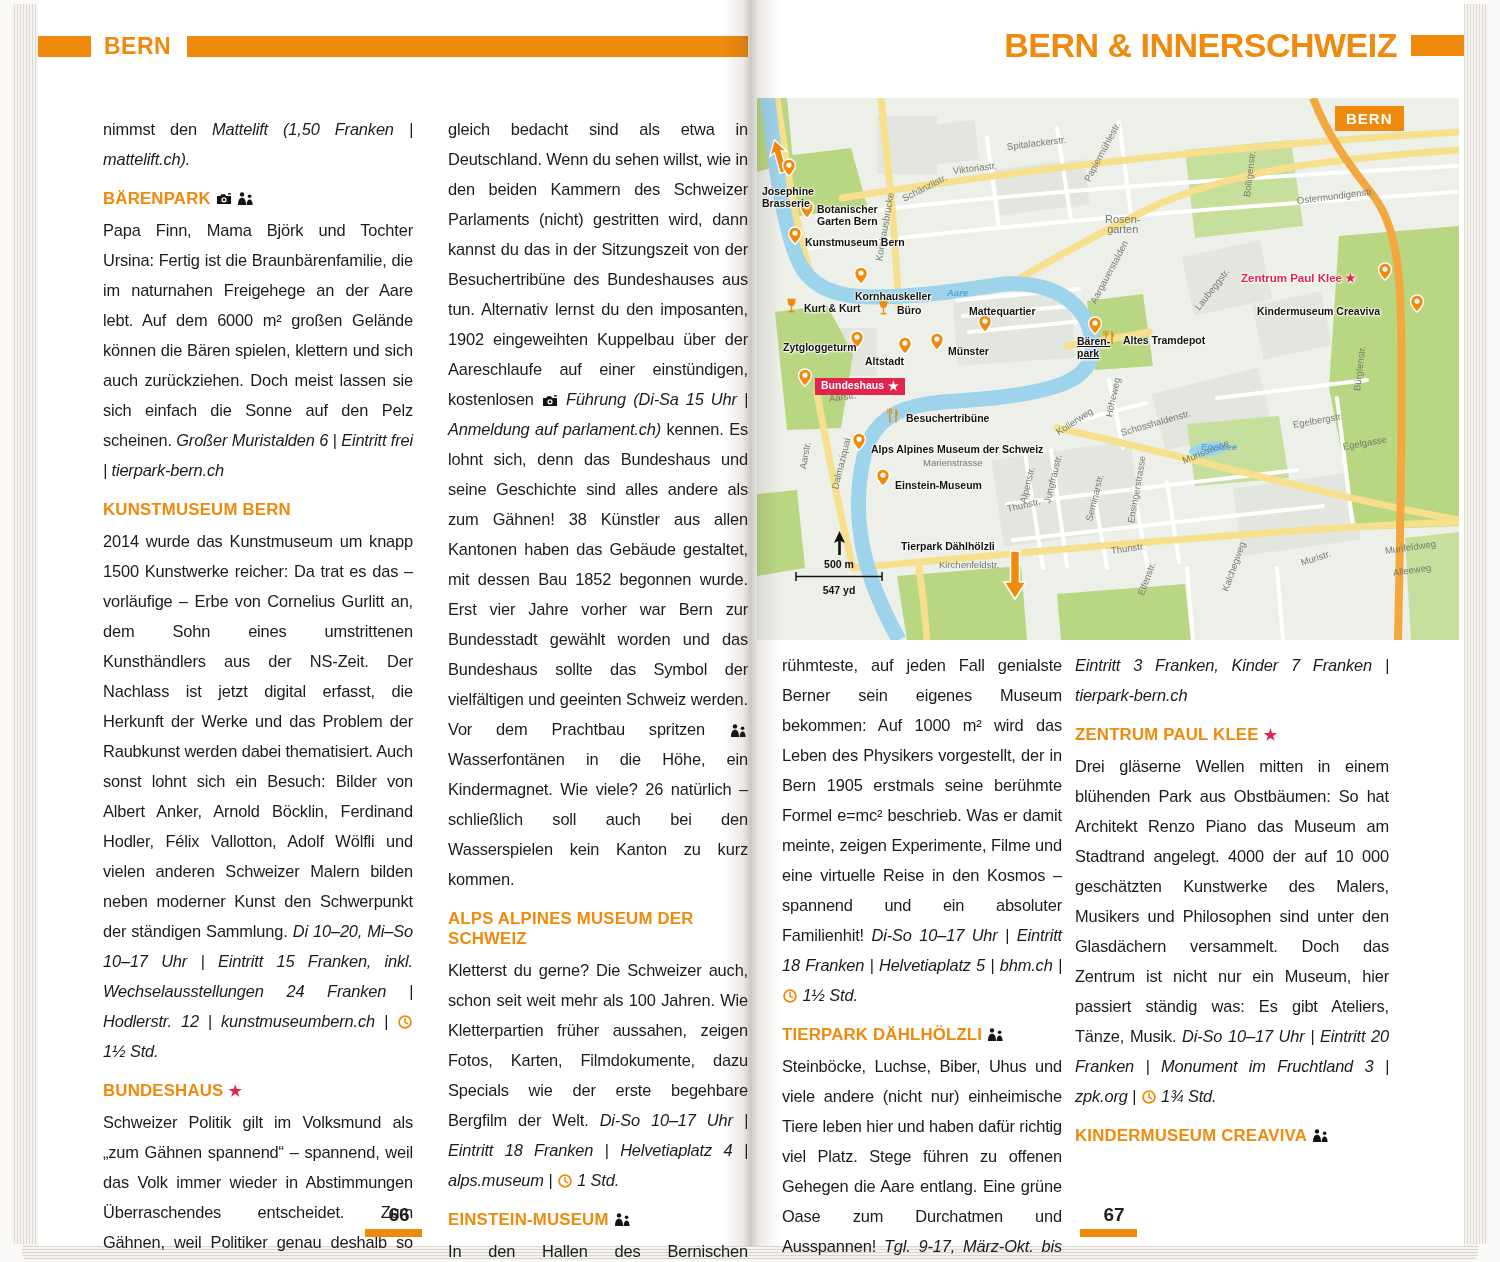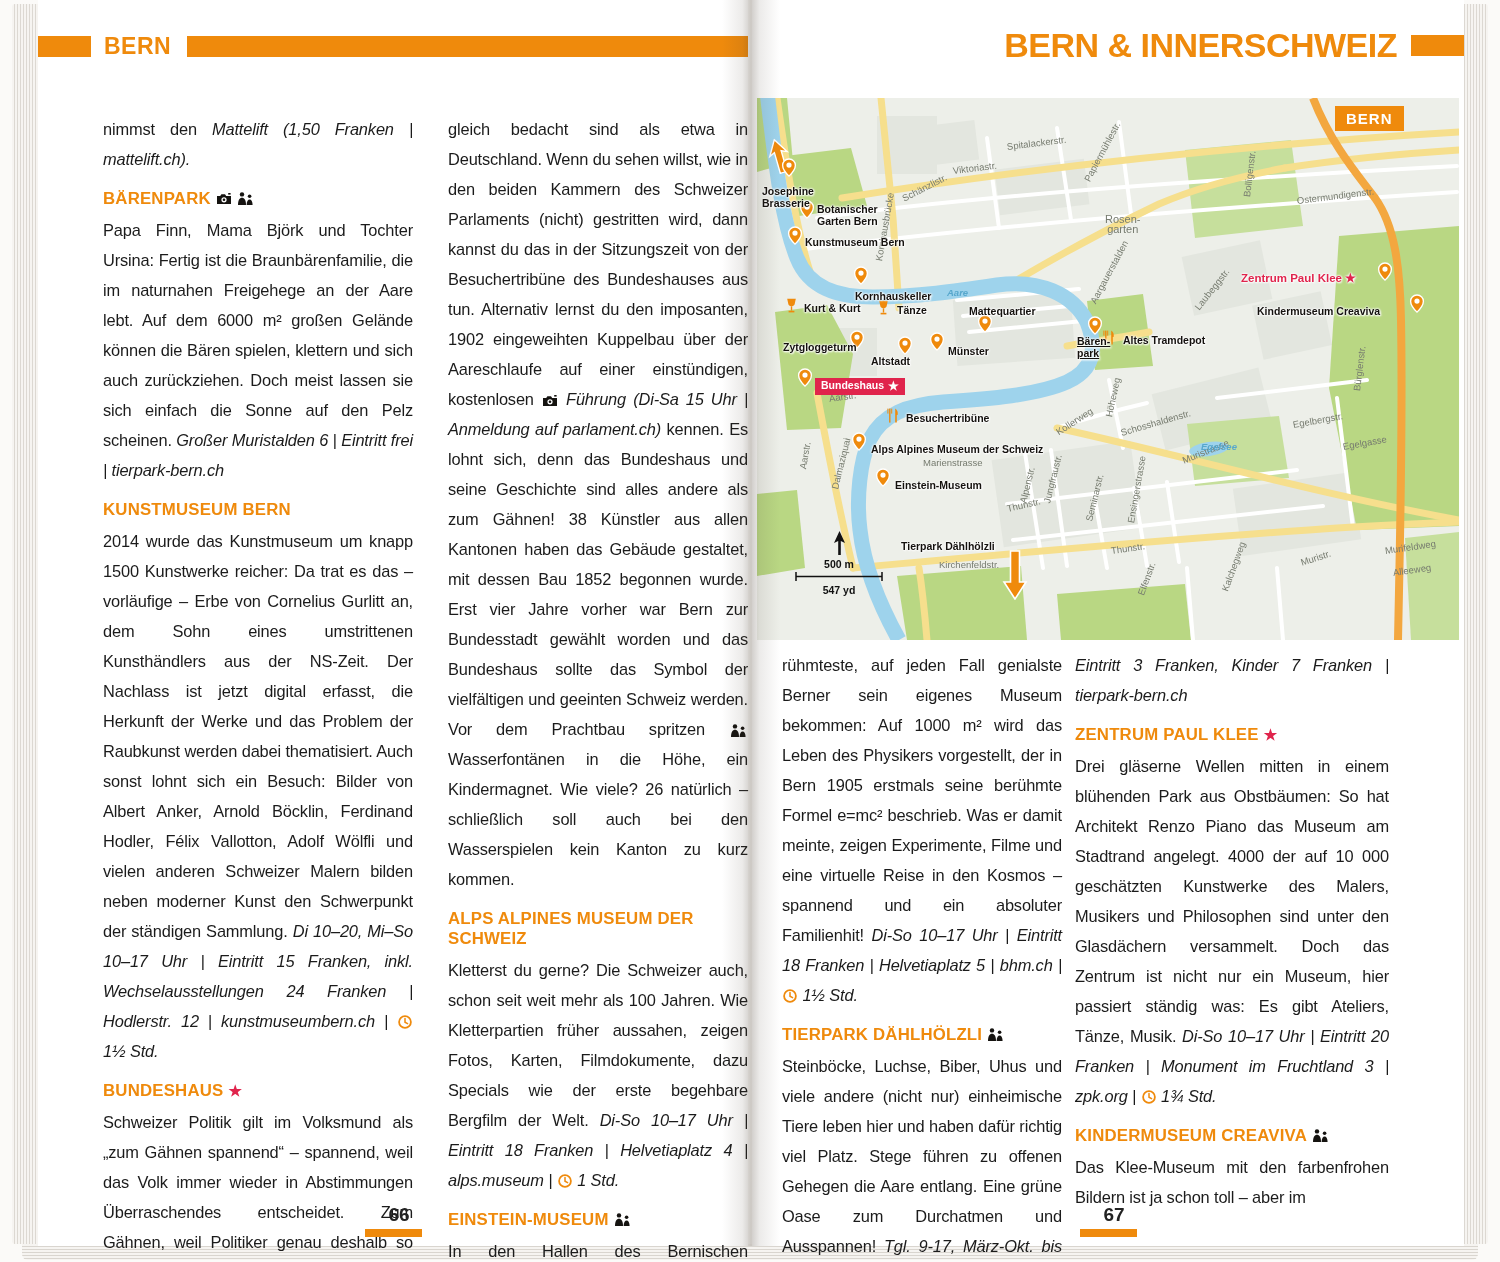--- a/index.html
+++ b/index.html
@@ -283,36 +283,36 @@
               <path d="M1.2 0.8 H9.8 L8.8 5.6 C8.6 7.4 7.3 8.4 5.5 8.4 C3.7 8.4 2.4 7.4 2.2 5.6 Z" fill="#ef8a0c"></path>
               <rect x="4.8" y="8.4" width="1.4" height="4.2" fill="#ef8a0c"></rect>
               <rect x="2.6" y="12.8" width="5.8" height="1.6" fill="#ef8a0c"></rect>
             </svg></span>
           <div class="poi" style="left: 47px; top: 205px;"><span>Kurt &amp; Kurt</span></div>
           <span class="pin t-drink" style="left: 121px; top: 202px;"><svg width="11" height="15" viewBox="0 0 11 15">
               <path d="M1.2 0.8 H9.8 L8.8 5.6 C8.6 7.4 7.3 8.4 5.5 8.4 C3.7 8.4 2.4 7.4 2.2 5.6 Z" fill="#ef8a0c"></path>
               <rect x="4.8" y="8.4" width="1.4" height="4.2" fill="#ef8a0c"></rect>
               <rect x="2.6" y="12.8" width="5.8" height="1.6" fill="#ef8a0c"></rect>
             </svg></span>
-          <div class="poi" style="left: 140px; top: 207px;"><span>Tänze</span></div>
+          <div class="poi" style="left: 140px; top: 207px;"><span>Büro</span></div>
           <span class="pin t-pin" style="left: 220px; top: 216px;"><svg width="16" height="19" viewBox="0 0 18 22">
               <path d="M9 1.2 C4.4 1.2 1.6 4.6 1.6 8.3 C1.6 13.6 9 21 9 21 C9 21 16.4 13.6 16.4 8.3 C16.4 4.6 13.6 1.2 9 1.2 Z" fill="#ef8a0c" stroke="#fff" stroke-width="1.6"></path>
               <circle cx="9" cy="8.2" r="3" fill="#fff"></circle>
             </svg></span>
           <div class="poi" style="left: 212px; top: 208px;"><span>Mattequartier</span></div>
           <span class="pin t-pin" style="left: 92px; top: 232px;"><svg width="16" height="19" viewBox="0 0 18 22">
               <path d="M9 1.2 C4.4 1.2 1.6 4.6 1.6 8.3 C1.6 13.6 9 21 9 21 C9 21 16.4 13.6 16.4 8.3 C16.4 4.6 13.6 1.2 9 1.2 Z" fill="#ef8a0c" stroke="#fff" stroke-width="1.6"></path>
               <circle cx="9" cy="8.2" r="3" fill="#fff"></circle>
             </svg></span>
           <div class="poi" style="left: 26px; top: 244px;"><span>Zytgloggeturm</span></div>
           <span class="pin t-pin" style="left: 140px; top: 238px;"><svg width="16" height="19" viewBox="0 0 18 22">
               <path d="M9 1.2 C4.4 1.2 1.6 4.6 1.6 8.3 C1.6 13.6 9 21 9 21 C9 21 16.4 13.6 16.4 8.3 C16.4 4.6 13.6 1.2 9 1.2 Z" fill="#ef8a0c" stroke="#fff" stroke-width="1.6"></path>
               <circle cx="9" cy="8.2" r="3" fill="#fff"></circle>
             </svg></span>
-          <div class="poi" style="left: 114px; top: 258px;"><span>Altstadt</span></div>
+          <div class="poi" style="left: 108px; top: 258px;"><span>Altstadt</span></div>
           <span class="pin t-pin" style="left: 172px; top: 234px;"><svg width="16" height="19" viewBox="0 0 18 22">
               <path d="M9 1.2 C4.4 1.2 1.6 4.6 1.6 8.3 C1.6 13.6 9 21 9 21 C9 21 16.4 13.6 16.4 8.3 C16.4 4.6 13.6 1.2 9 1.2 Z" fill="#ef8a0c" stroke="#fff" stroke-width="1.6"></path>
               <circle cx="9" cy="8.2" r="3" fill="#fff"></circle>
             </svg></span>
           <div class="poi" style="left: 191px; top: 248px;"><span>Münster</span></div>
           <span class="pin t-pin" style="left: 330px; top: 218px;"><svg width="16" height="19" viewBox="0 0 18 22">
               <path d="M9 1.2 C4.4 1.2 1.6 4.6 1.6 8.3 C1.6 13.6 9 21 9 21 C9 21 16.4 13.6 16.4 8.3 C16.4 4.6 13.6 1.2 9 1.2 Z" fill="#ef8a0c" stroke="#fff" stroke-width="1.6"></path>
               <circle cx="9" cy="8.2" r="3" fill="#fff"></circle>
             </svg></span>
           <div class="poi" style="left: 320px; top: 238px; text-decoration: underline;"><span>Bären-
@@ -382,21 +382,20 @@
         <p class="para"><span>Drei gläserne Wellen mitten in einem blühenden Park aus Obstbäumen: So hat Architekt Renzo Piano das Museum am Stadtrand angelegt. 4000 der auf 10 000 geschätzten Kunstwerke des Malers, Musikers und Philosophen sind unter den Glasdächern versammelt. Doch das Zentrum ist nicht nur ein Museum, hier passiert ständig was: Es gibt Ateliers, Tänze, Musik. </span><span class="it">Di-So 10–17 Uhr | Eintritt 20 Franken | Monument im Fruchtland 3 | zpk.org | </span><span class="icn tic"><svg width="14" height="14" viewBox="0 0 14 14">
               <circle cx="7" cy="7" r="5.9" fill="none" stroke="#ef8a0c" stroke-width="1.8"></circle>
               <path d="M7 3.6 V7.2 L9.6 8.6" stroke="#ef8a0c" stroke-width="1.5" fill="none" stroke-linecap="round"></path>
             </svg></span><span class="it"> 1¾ Std.</span></p>
         <div class="sec-h"><span>KINDERMUSEUM CREAVIVA</span><span class="icn hic"><svg width="17" height="13" viewBox="0 0 17 13">
               <circle cx="5" cy="2.4" r="2.2" fill="#151310"></circle>
               <path d="M1 13 C1 8.2 2.7 5.8 5 5.8 C7.3 5.8 9 8.2 9 13 Z" fill="#151310"></path>
               <circle cx="12.6" cy="4.2" r="1.8" fill="#151310"></circle>
               <path d="M9.6 13 C9.6 9.4 10.9 7.4 12.6 7.4 C14.3 7.4 15.6 9.4 15.6 13 Z" fill="#151310"></path>
             </svg></span></div>
-        <p class="para"><span>Das Klee-Museum mit den farbenfrohen Bildern ist ja schon toll – aber im</span></p>
       </div>
     <div class="foot">
       <div class="num">67</div>
       <div class="fbar"></div>
     </div>
   </div>
 
   <div class="gutter"></div>
 </div>
 

